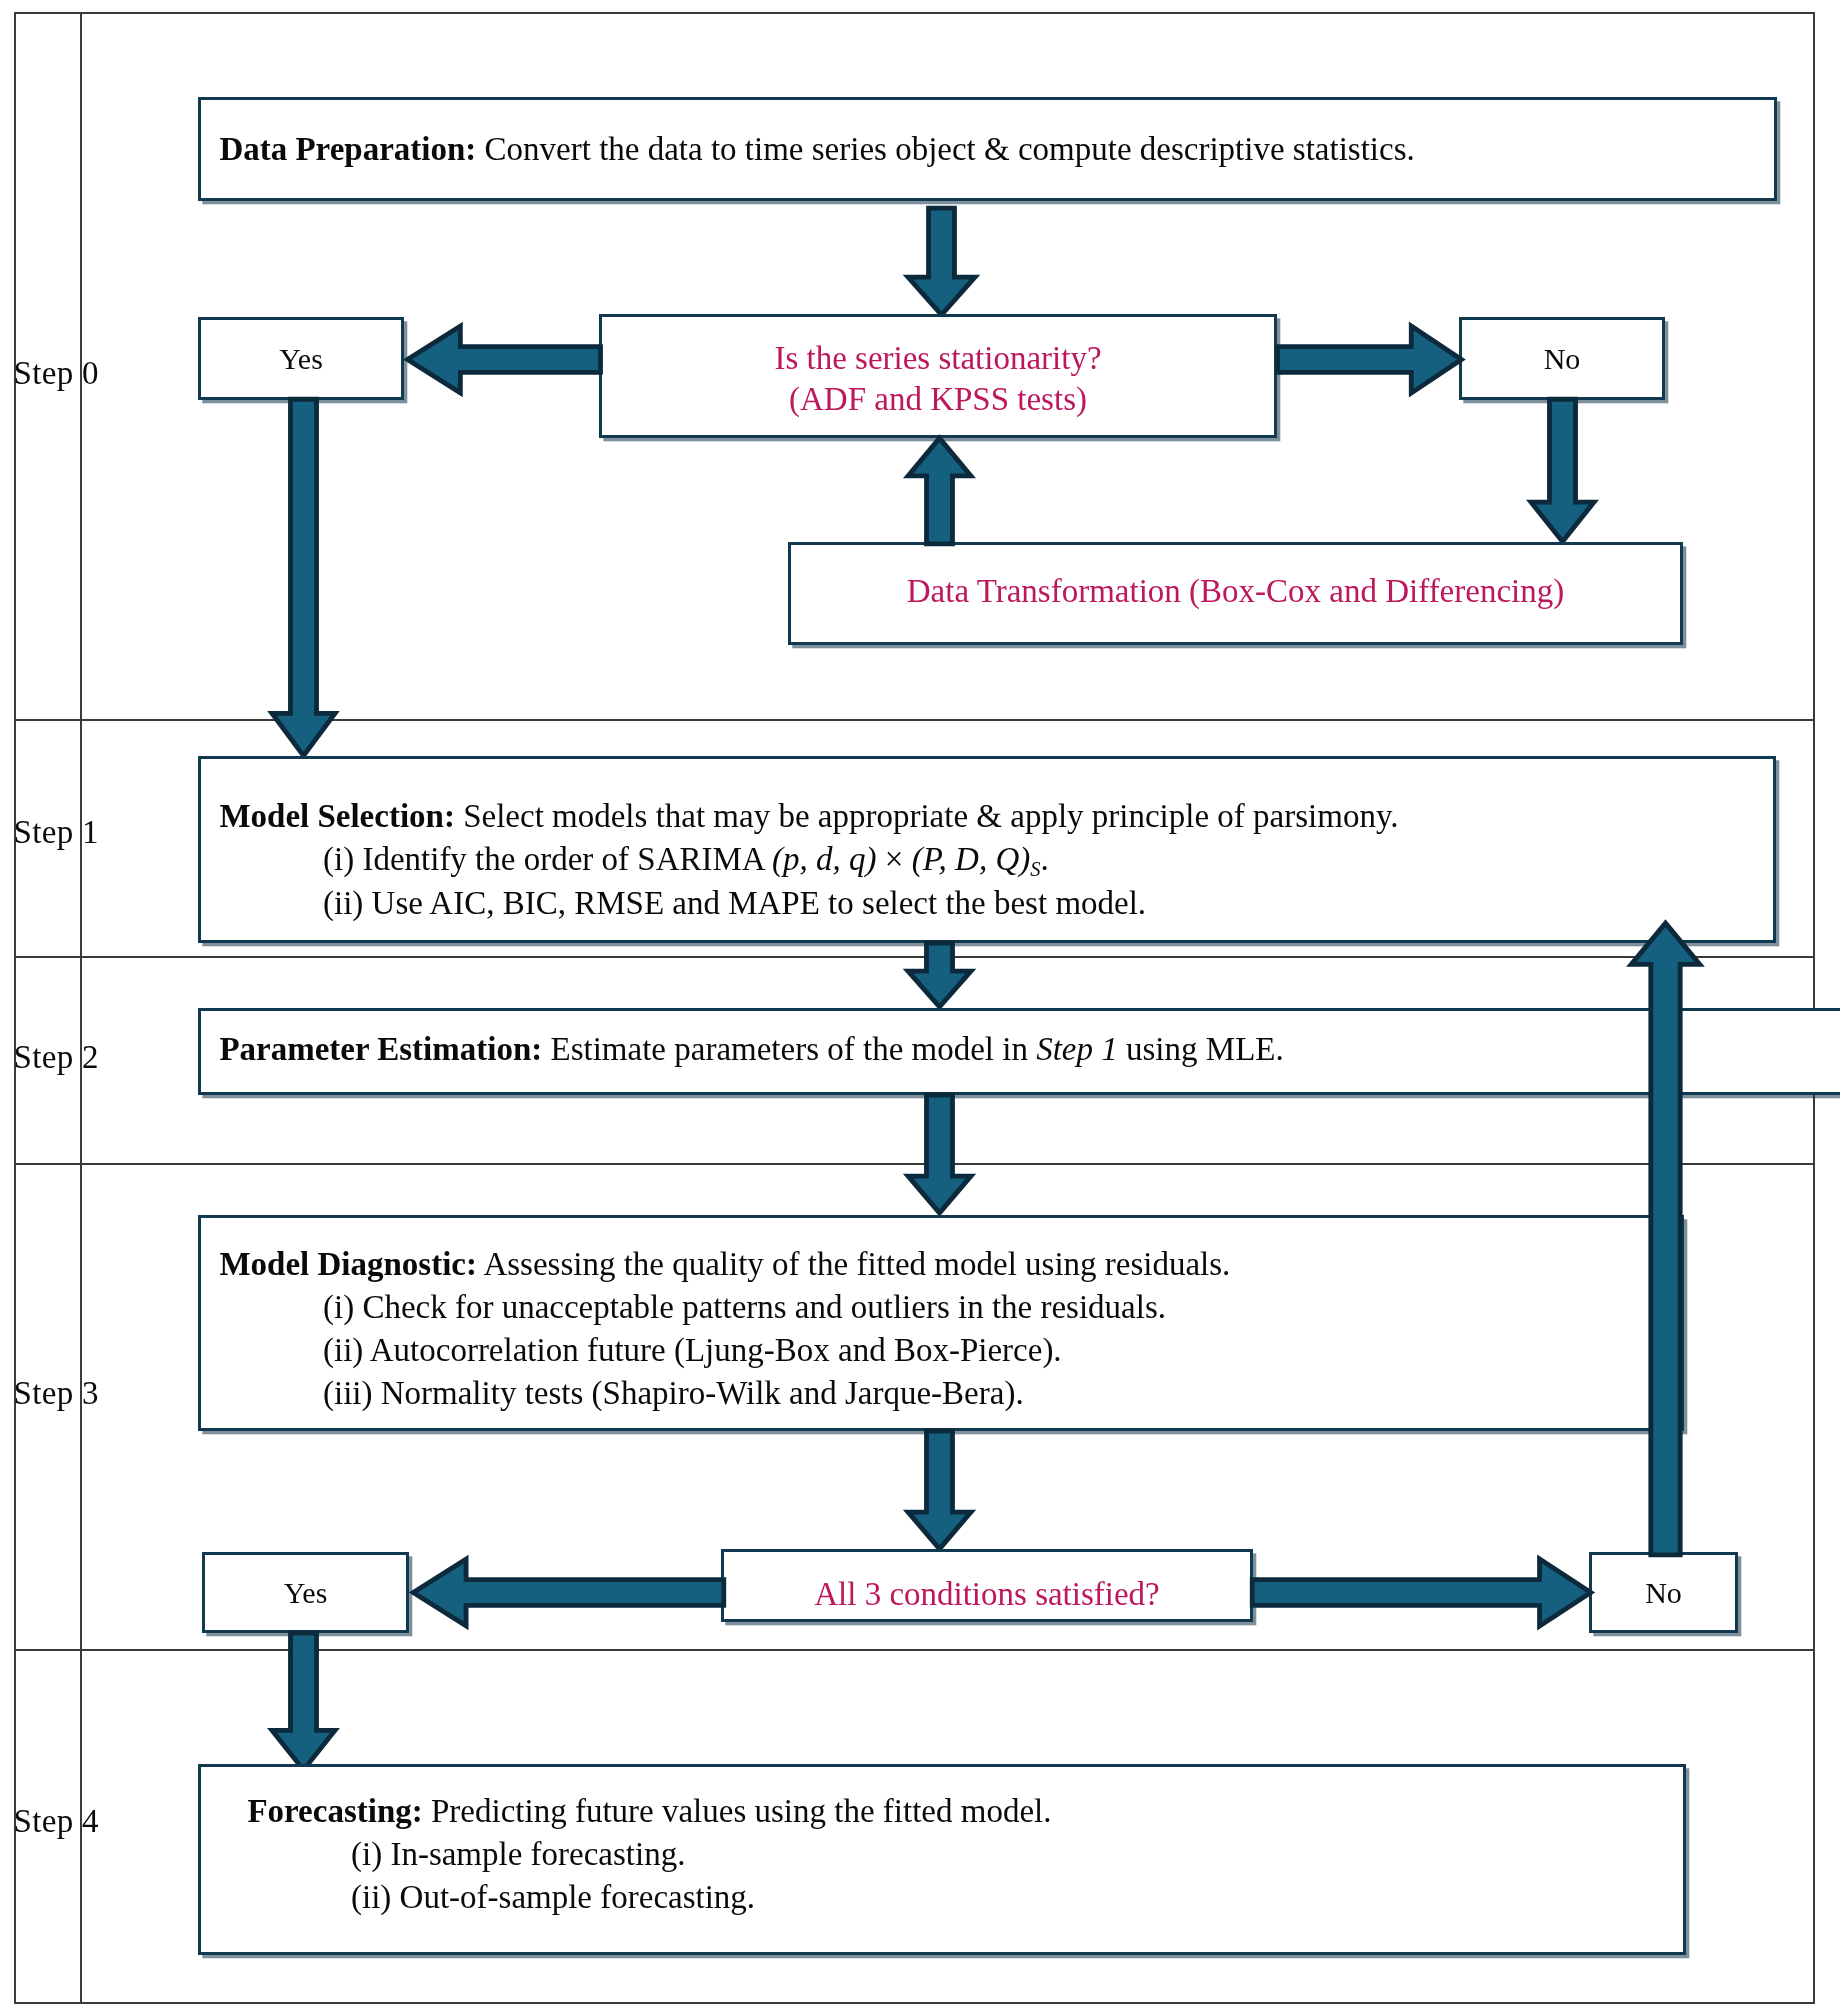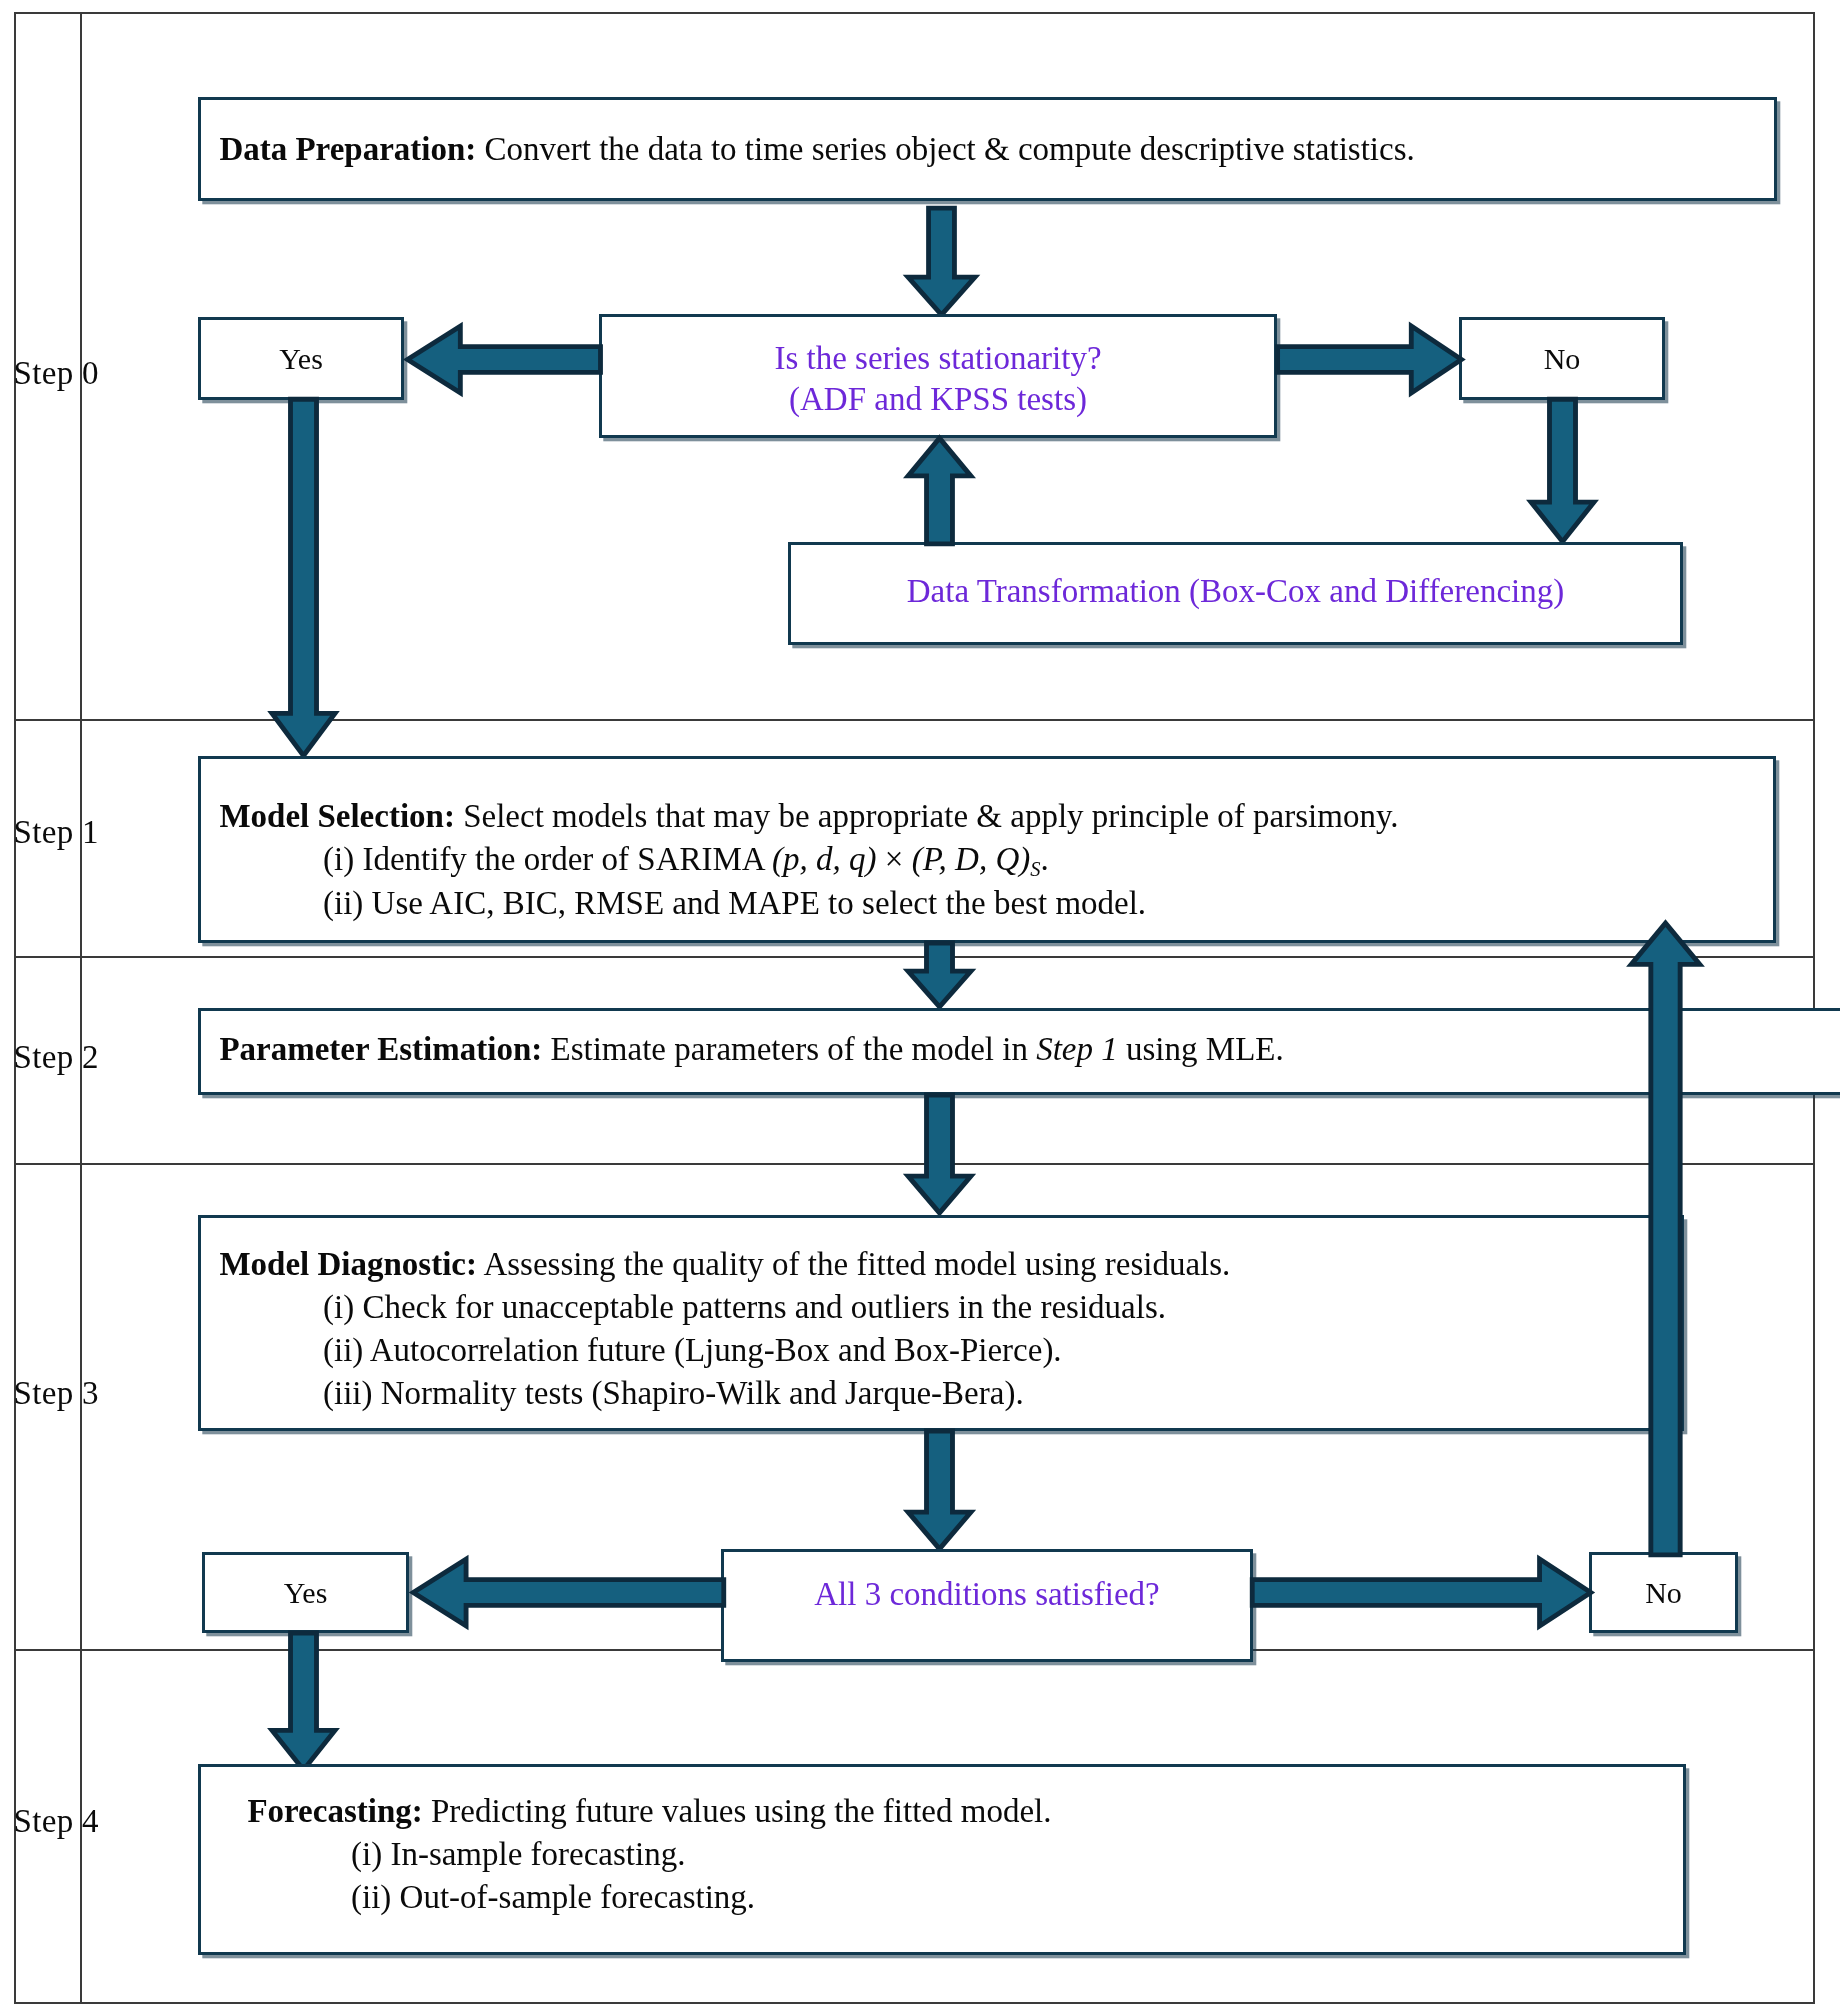--- a/index.html
+++ b/index.html
@@ -80,21 +80,21 @@
     white-space: nowrap;
   }
   .line.pad-l { padding-left: 18.4px; }
   .line.indent { padding-left: 122px; }
   .line b { font-weight: bold; }
   .line i { font-style: italic; }
   .center-line {
     font-size: 33px;
     line-height: 1.25;
     text-align: center;
-    color: #6d28d9;
+    color: #be185d;
     white-space: nowrap;
   }
 
   
   .miniflag {
     position: absolute;
     box-sizing: border-box;
     background: #ffffff;
     border: 3.8px solid #11394f;
     box-shadow: 3.8px 3.8px 0 -0.5px rgba(20,52,72,0.55);
@@ -235,21 +235,21 @@
       <div class="line indent">(iii) Normality tests (Shapiro-Wilk and Jarque-Bera).</div>
     </div>
   </div>
 
   <div class="arrow" style="left:907px; top:1431px;">
     <svg width="65" height="119" viewBox="0 0 120 220">
       <polygon points="36,0 84,0 84,150 118,150 60,218 2,150 36,150" fill="#15607f" stroke="#0d2a3d" stroke-width="9"></polygon>
     </svg>
   </div>
 
-  <div class="box" style="left:721px; top:1549px; width:532px; height:113px;">
+  <div class="box" style="left:721px; top:1549px; width:532px; height:73px;">
     <div class="box-inner" style="padding-top:22px;">
       <div class="center-line">All 3 conditions satisfied?</div>
     </div>
   </div>
 
   <div class="miniflag" style="left:202px; top:1552px; width:207px; height:81px;">Yes</div>
 
   <div class="miniflag" style="left:1589px; top:1552px; width:149px; height:81px;">No</div>
 
   <div class="arrow" style="left:411px; top:1558px;">

